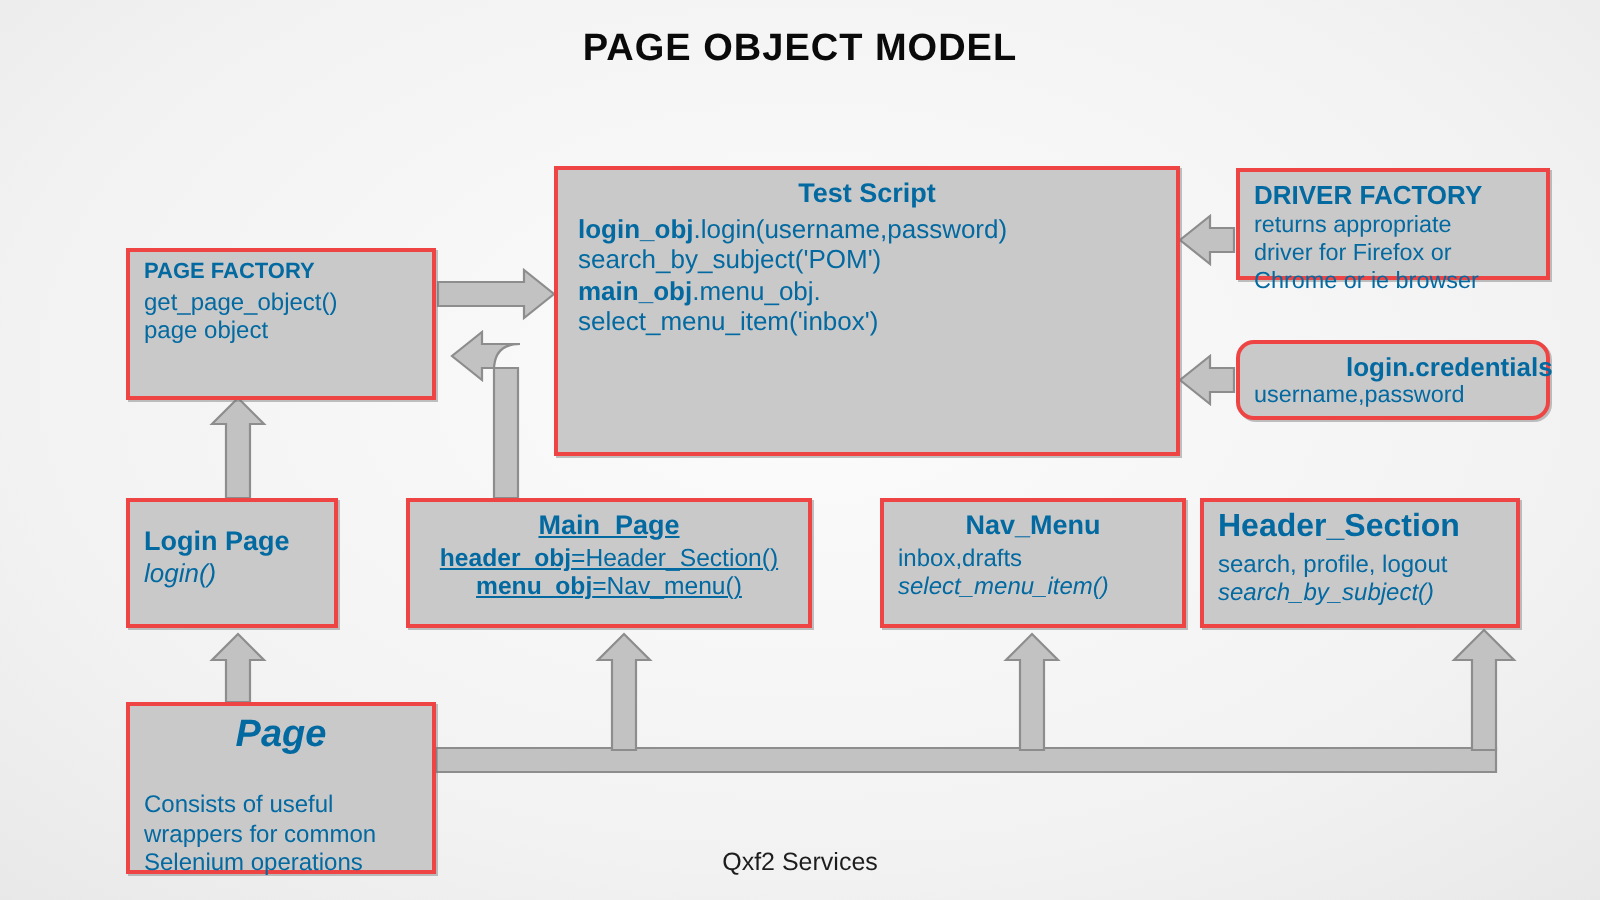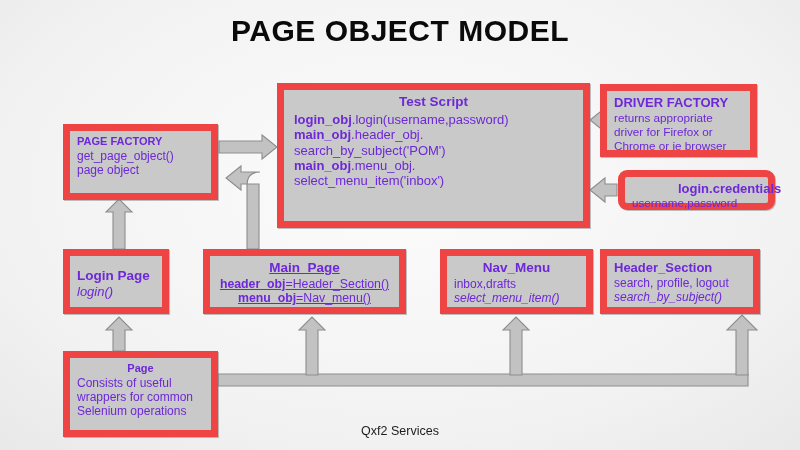--- a/index.html
+++ b/index.html
@@ -19,21 +19,21 @@
     height: 450px;
   }
 
   
   .title {
     position: absolute;
     left: 0;
     top: 14px;
     width: 800px;
     text-align: center;
-    font-size: 30px;
+    font-size: 19px;
     font-weight: bold;
     letter-spacing: 0.5px;
     color: #0a0a0a;
   }
 
   
   .footer {
     position: absolute;
     left: 0;
     top: 424px;
@@ -41,23 +41,23 @@
     text-align: center;
     font-size: 12.5px;
     color: #1d1d1d;
   }
 
   
   .box {
     position: absolute;
     box-sizing: border-box;
     background: #c9c9c9;
-    border: 7px solid #ef4444;
+    border: 2px solid #ef4444;
     box-shadow: 1px 1px 0 rgba(120,120,120,0.45);
-    color: #6d28d9;
+    color: #0369a1;
     padding: 4px 7px;
     line-height: 1.18;
     z-index: 5;
   }
   .box.rounded {
     border-radius: 9px;
   }
   .box .hd {
     font-weight: bold;
     display: block;
@@ -72,40 +72,40 @@
   b.bk { font-weight: bold; }
 
   
   #box-test-script   { left: 277px; top: 83px;  width: 313px; height: 145px; font-size: 13px; }
   #box-test-script .hd { font-size: 13.5px; margin-bottom: 2px; }
   #box-test-script .ln { padding-left: 3px; }
 
   #box-page-factory  { left: 63px;  top: 124px; width: 155px; height: 76px; font-size: 12px; }
   #box-page-factory .hd { font-size: 11px; margin-bottom: 1px; }
 
-  #box-driver-factory{ left: 600px; top: 84px;  width: 157px; height: 73px; font-size: 11.7px; }
+  #box-driver-factory{ left: 618px; top: 84px;  width: 157px; height: 56px; font-size: 11.7px; }
   #box-driver-factory .hd { font-size: 13px; margin-bottom: 1px; }
 
   #box-login-cred    { left: 618px; top: 170px; width: 157px; height: 40px; font-size: 11.7px; }
   #box-login-cred .hd { font-size: 13px; padding-left: 46px; }
 
   #box-login-page    { left: 63px;  top: 249px; width: 106px; height: 65px; font-size: 13px; }
   #box-login-page .hd { font-size: 13.5px; margin-top: 8px; }
 
   #box-main-page     { left: 203px; top: 249px; width: 203px; height: 65px; font-size: 12.3px; text-decoration: underline; }
   #box-main-page .hd { font-size: 13.5px; margin-bottom: 1px; }
 
   #box-nav-menu      { left: 440px; top: 249px; width: 153px; height: 65px; font-size: 12px; }
   #box-nav-menu .hd { font-size: 13.5px; margin-bottom: 1px; }
 
   #box-header-section{ left: 600px; top: 249px; width: 160px; height: 65px; font-size: 12px; }
-  #box-header-section .hd { font-size: 13px; margin-bottom: 1px; }
+  #box-header-section .hd { font-size: 16px; margin-bottom: 1px; }
 
   #box-page          { left: 63px;  top: 351px; width: 155px; height: 86px; font-size: 12px; }
-  #box-page .hd { font-size: 11px; margin-bottom: 1px; }
+  #box-page .hd { font-size: 19px; margin-bottom: 16px; font-style: italic; }
 
   
   #wires {
     position: absolute;
     left: 0; top: 0;
     width: 800px; height: 450px;
     z-index: 2;
   }
   .arw {
     fill: #c2c2c2;
@@ -140,21 +140,20 @@
     <path class="arw" d="M306,375 L306,330 L299,330 L312,317 L325,330 L318,330 L318,375 Z"></path>
 
     <path class="arw" d="M510,375 L510,330 L503,330 L516,317 L529,330 L522,330 L522,375 Z"></path>
 
     <path class="arw" d="M736,375 L736,330 L727,330 L742,315 L757,330 L748,330 L748,375 Z"></path>
   </svg>
 
   <div class="box ctr" id="box-test-script">
     <span class="hd">Test Script</span>
     <span class="ln lft"><b class="bk">login_obj</b><span>.login(username,password)</span></span>
-    <span class="ln lft"><b class="bk">main_obj</b><span>.header_obj.</span></span>
     <span class="ln lft">search_by_subject('POM')</span>
     <span class="ln lft"><b class="bk">main_obj</b><span>.menu_obj.</span></span>
     <span class="ln lft">select_menu_item('inbox')</span>
   </div>
 
   <div class="box lft" id="box-page-factory">
     <span class="hd">PAGE FACTORY</span>
     <span class="ln">get_page_object()</span>
     <span class="ln">page object</span>
   </div>

